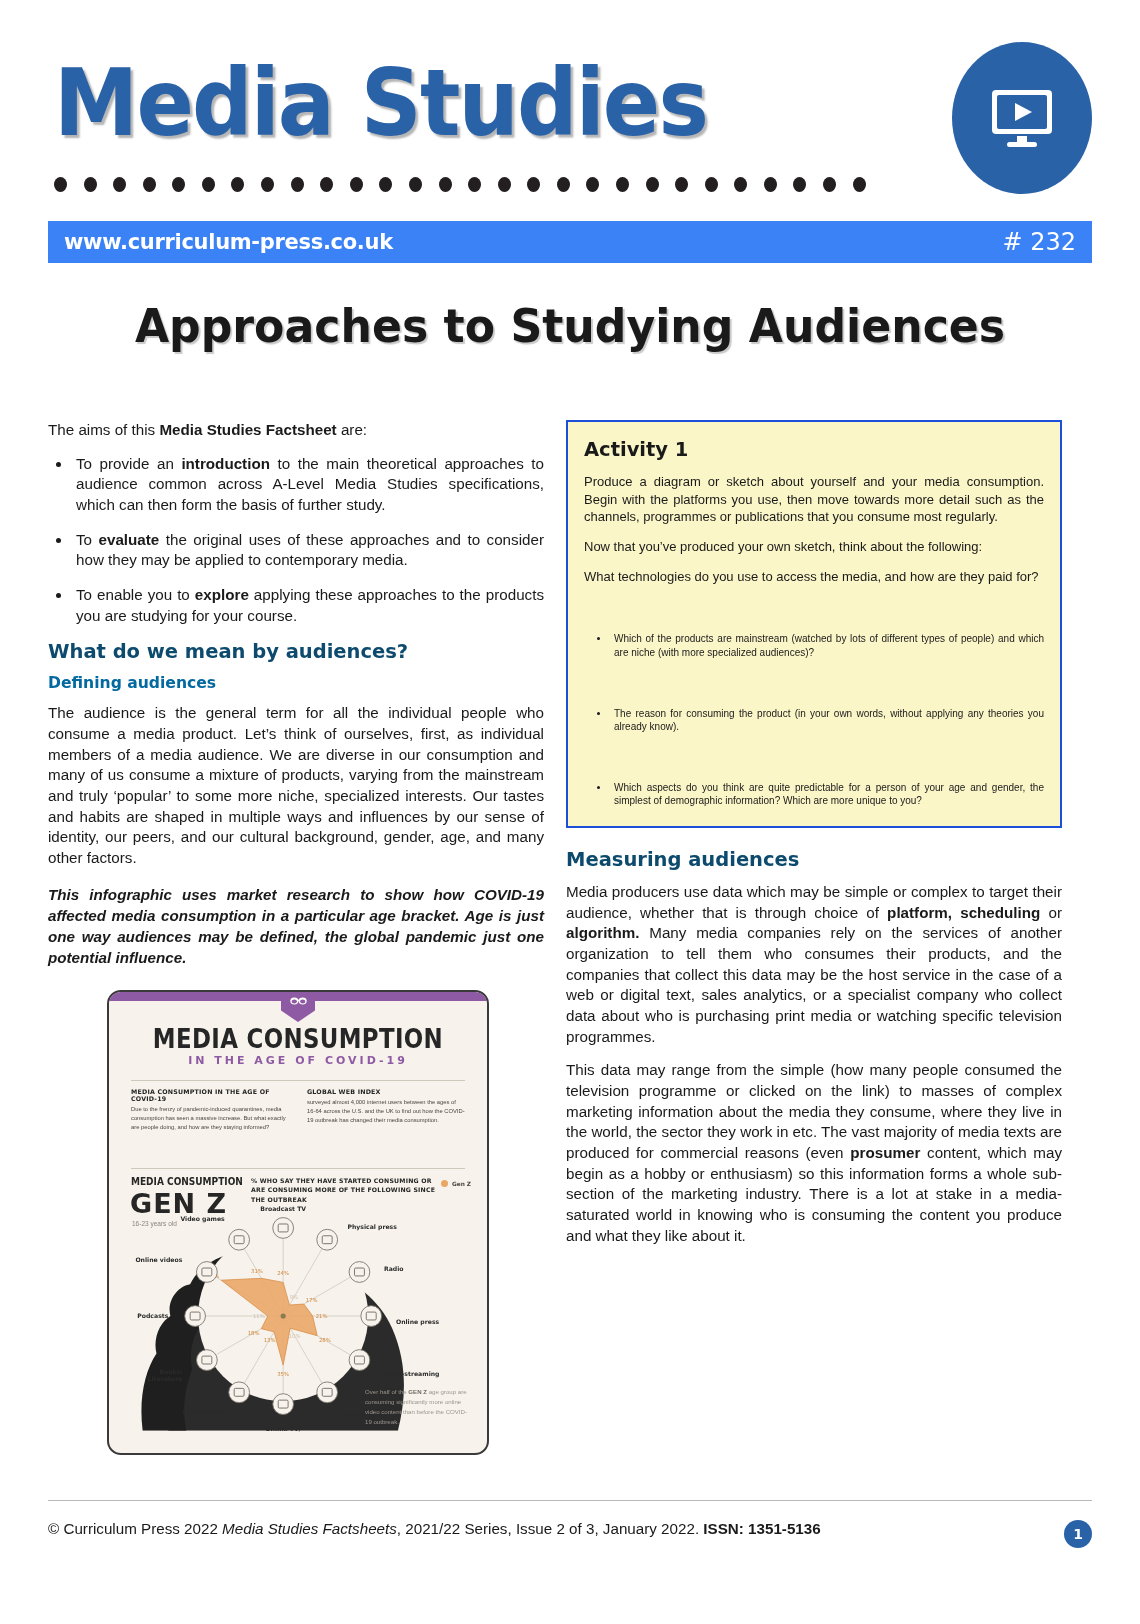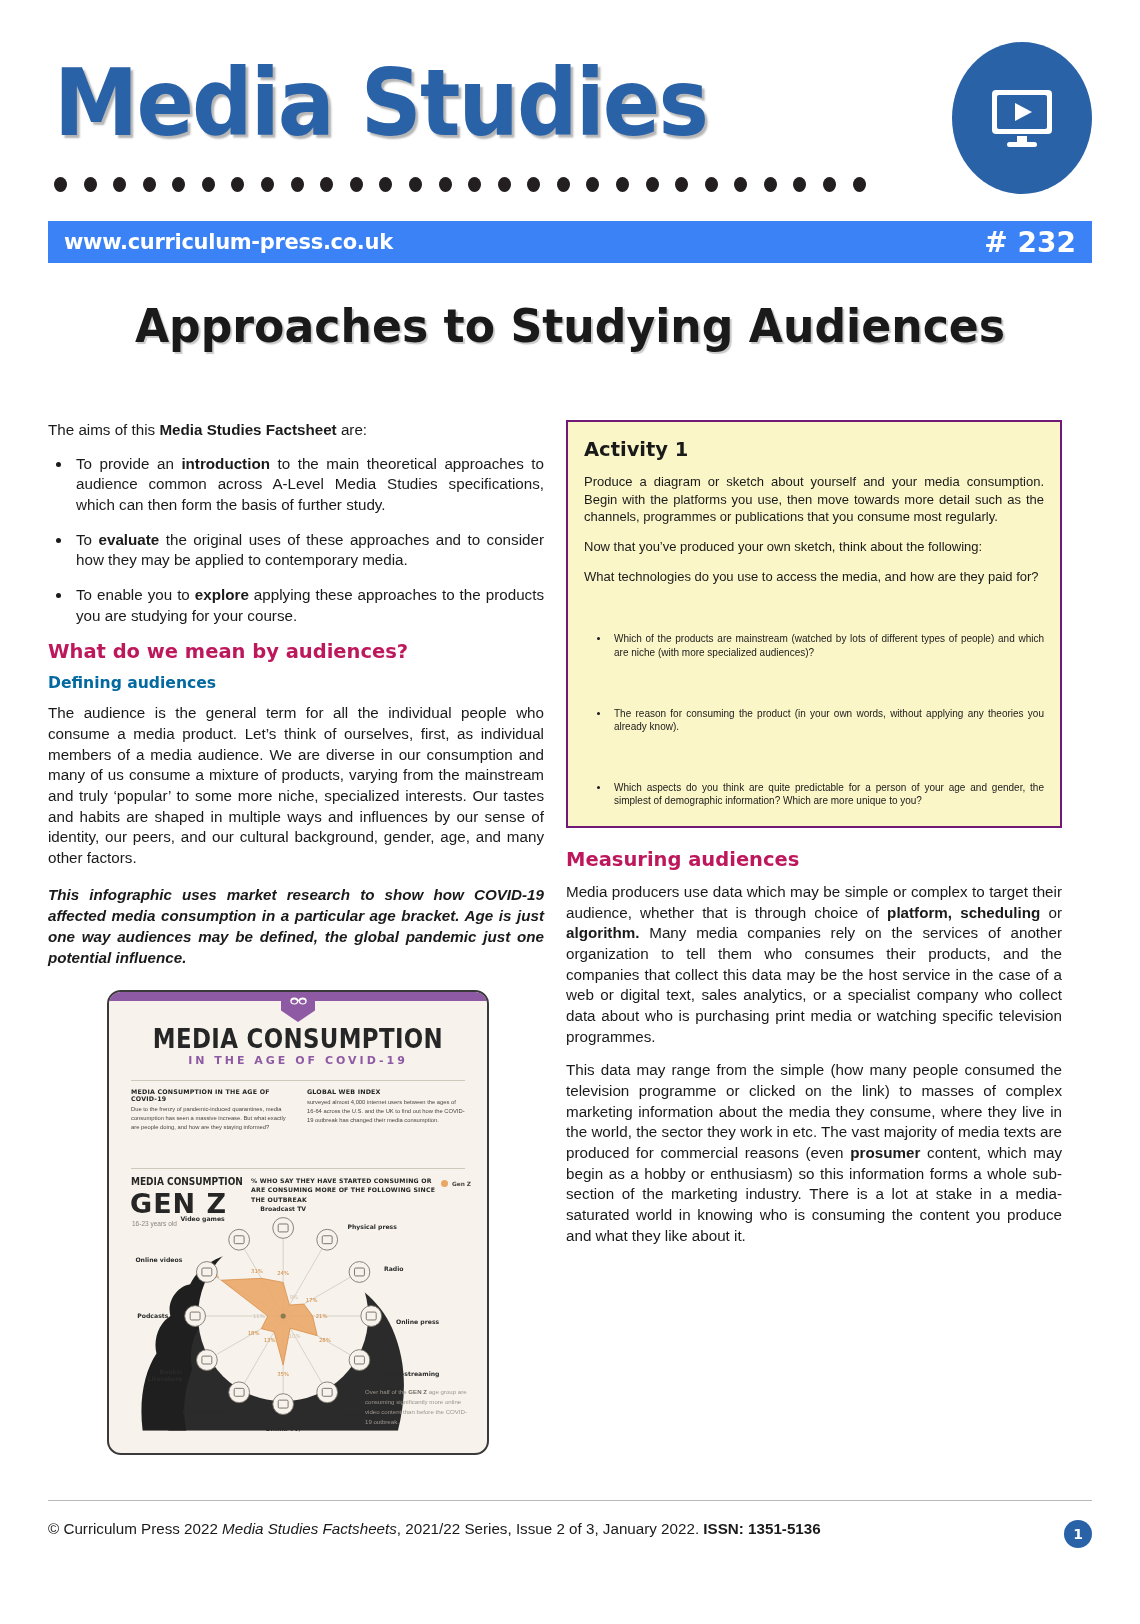--- a/index.html
+++ b/index.html
@@ -56,21 +56,21 @@
     background:#3b82f6;color:#ffffff;
     display:flex;align-items:center;justify-content:space-between;
     padding:0 16px;box-sizing:border-box;
   }
   .urlbar .site{
     font-family:"DejaVu Sans", sans-serif;
     font-weight:bold;font-size:21px;letter-spacing:-.3px;
   }
   .urlbar .issue{
     font-family:"DejaVu Sans", sans-serif;
-    font-weight:bold;font-size:28px;text-align:right;
+    font-weight:normal;font-size:24px;text-align:right;
   }
 
   
   .page-title{
     position:absolute;left:0;right:0;top:298px;
     text-align:center;
     font-family:"DejaVu Sans", sans-serif;
     font-weight:bold;
     font-size:47px;
     color:#1a1a1a;
@@ -93,37 +93,37 @@
     color:#1a1a1a;
   }
   .lead{margin-bottom:12px;text-align:left;}
   ul.aims{margin:0 0 4px 0;padding:0 0 0 24px;}
   ul.aims li{margin-bottom:14px;padding-left:4px;}
   ul.aims li::marker{font-size:15px;}
 
   h2.head{
     font-family:"DejaVu Sans", sans-serif;
     font-weight:bold;font-size:19.5px;
-    margin:14px 0 11px 0;color:#be185d;
+    margin:14px 0 11px 0;color:#0c4a6e;
   }
   h3.subhead{
     font-family:"DejaVu Sans", sans-serif;
     font-weight:bold;font-size:15.6px;
     margin:0 0 11px 0;color:#0369a1;
   }
   p.italic-note{
     font-style:italic;font-weight:bold;
     font-size:15.2px;line-height:1.38;text-align:justify;
     margin:16px 0 0 0;
   }
 
   
   .activity{
     background:#fbf6c8;
-    border:2px solid #701a75;
+    border:2px solid #1d4ed8;
     padding:14px 16px 16px 16px;
     box-sizing:border-box;
     margin-bottom:20px;
   }
   .activity h2{
     font-family:"DejaVu Sans", sans-serif;
     font-weight:bold;font-size:19.5px;margin:2px 0 12px 0;
   }
   .activity p{
     font-size:13px;line-height:1.36;text-align:justify;margin:0 0 12px 0;

